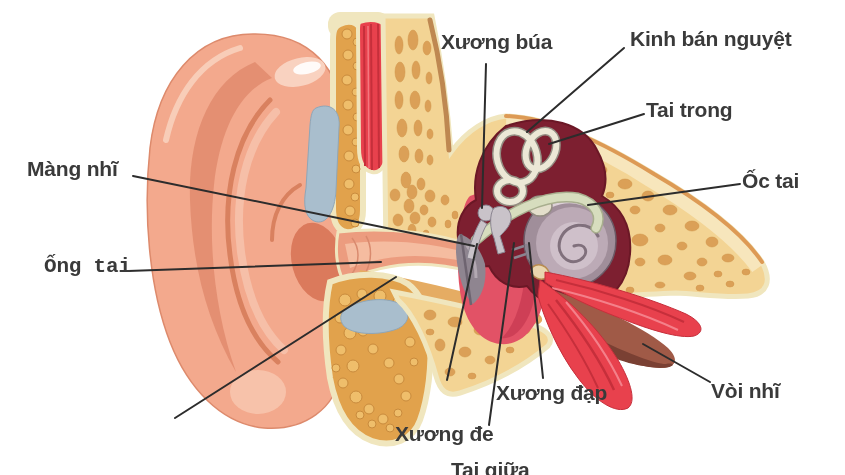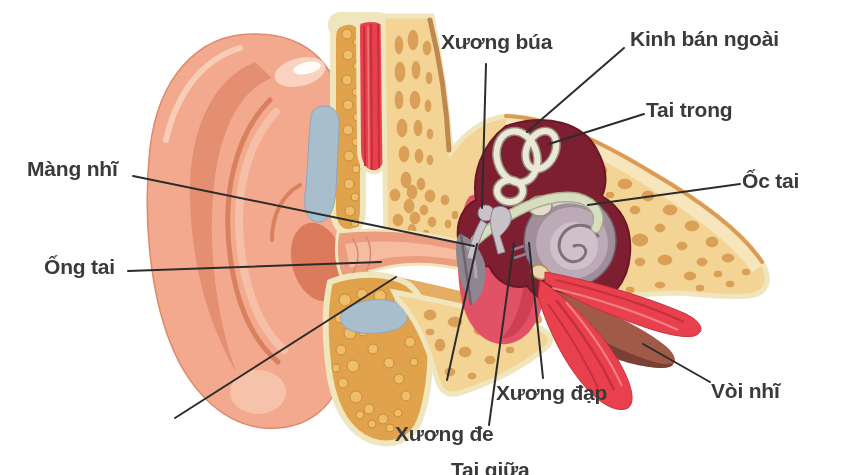--- a/index.html
+++ b/index.html
@@ -296,22 +296,22 @@
       <line x1="128" y1="271" x2="381" y2="262"></line>
       <line x1="175" y1="418" x2="396" y2="277"></line>
       <line x1="447" y1="380" x2="477" y2="244"></line>
       <line x1="543" y1="378" x2="529" y2="243"></line>
       <line x1="489" y1="425" x2="514" y2="243"></line>
       <line x1="710" y1="382" x2="643" y2="344"></line>
     </g>
   </svg>
 
   <div class="lbl" style="left:441px;top:31px;">Xương búa</div>
-  <div class="lbl" style="left:630px;top:28px;">Kinh bán ngoài</div>
+  <div class="lbl" style="left:630px;top:28px;">Kinh bán nguyệt</div>
   <div class="lbl" style="left:646px;top:99px;">Tai trong</div>
   <div class="lbl" style="left:742px;top:170px;">Ốc tai</div>
   <div class="lbl" style="left:27px;top:158px;">Màng nhĩ</div>
-  <div class="lbl" style="left:44px;top:256px;">Ống tai</div>
+  <div class="lbl" style="left:44px;top:256px;font-family:Liberation Mono, monospace;">Ống tai</div>
   <div class="lbl" style="left:395px;top:382px;margin-top:41px;">Xương đe</div>
   <div class="lbl" style="left:496px;top:382px;">Xương đạp</div>
   <div class="lbl" style="left:451px;top:428px;margin-top:31px;">Tai giữa</div>
   <div class="lbl" style="left:711px;top:380px;">Vòi nhĩ</div>
 </div>
 
 </body></html>

